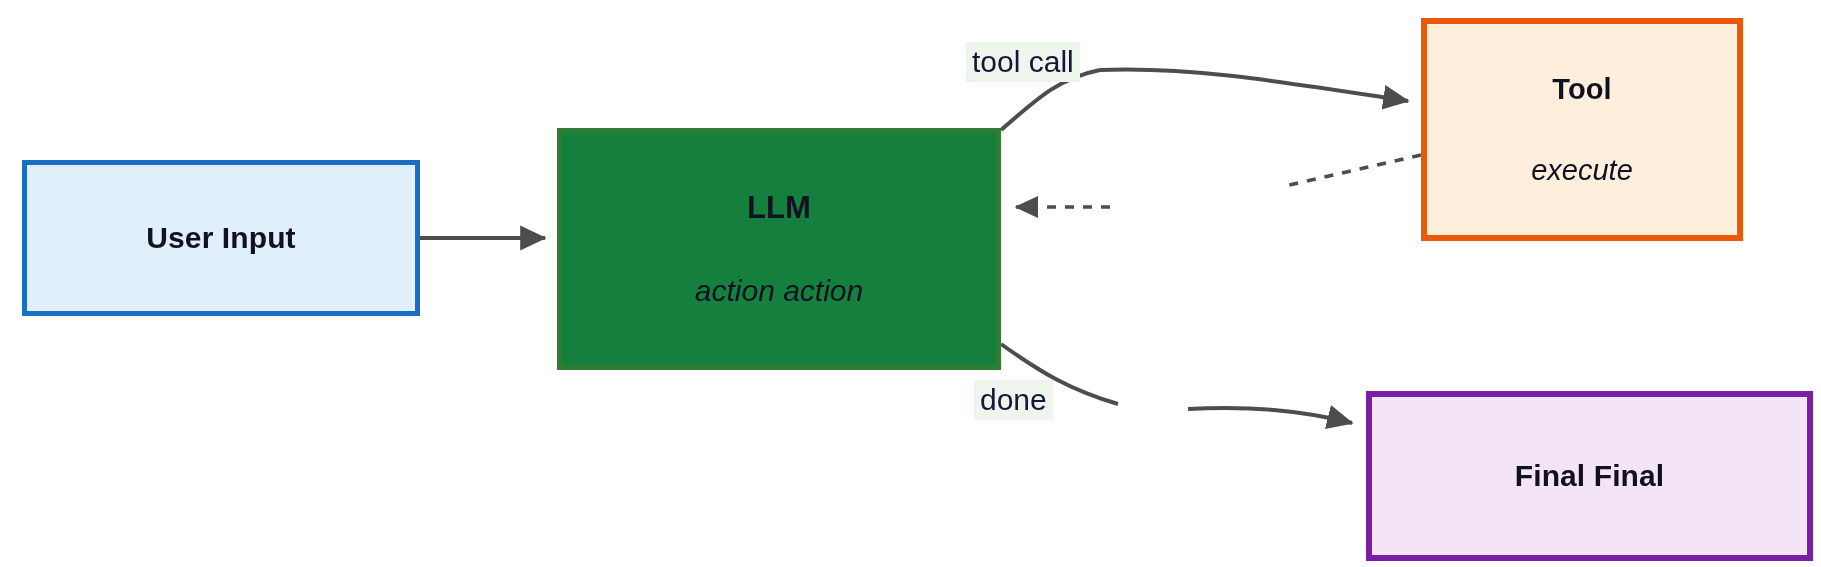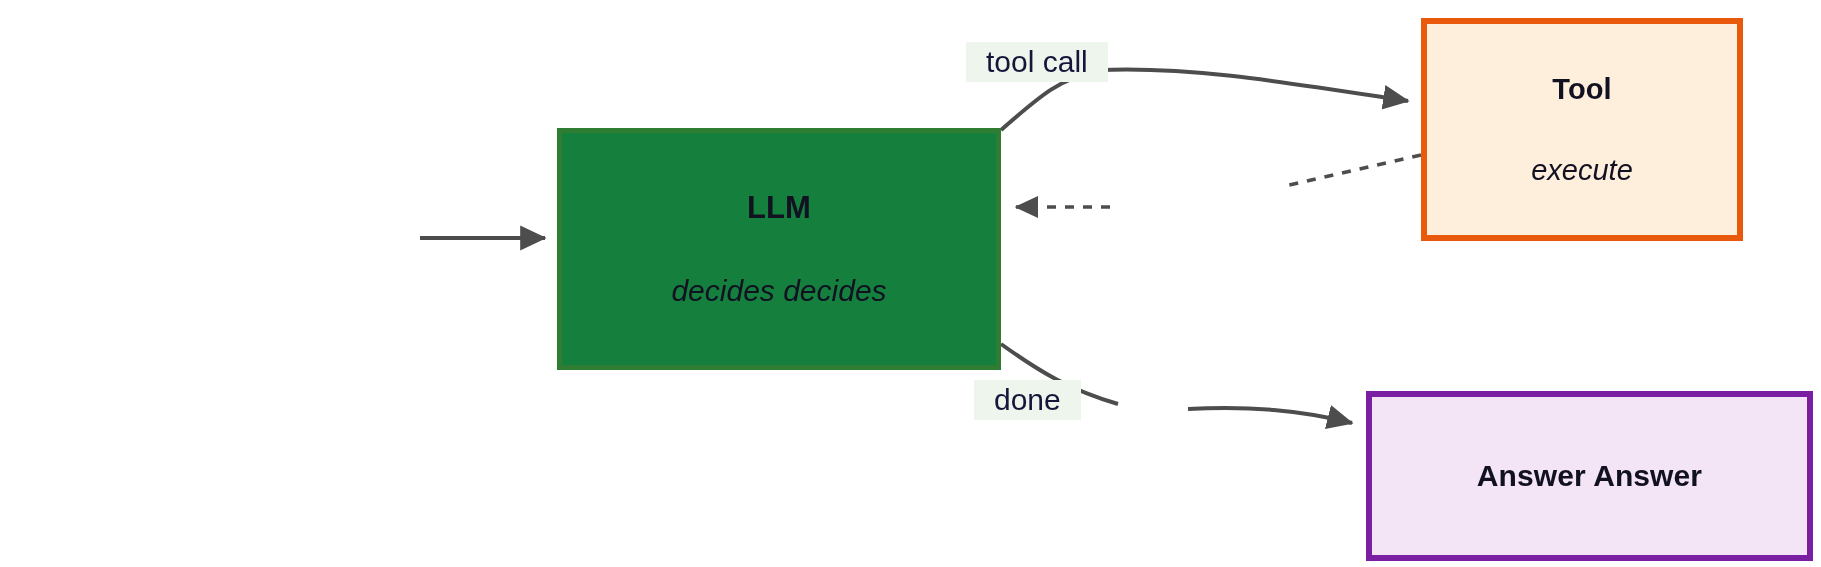--- a/index.html
+++ b/index.html
@@ -92,21 +92,21 @@
   }
   #node-final-answer .title { font-size: 30px; }
 
   
   .edge-label {
     position: absolute;
     background: #EDF5ED;
     color: #15163a;
     font-size: 30px;
     font-family: "Liberation Sans", sans-serif;
-    padding: 3px 20px;
+    padding: 3px 6px;
     white-space: nowrap;
     z-index: 3;
   }
   #label-tool-call   { left: 966px; top: 42px; }
   #label-observation { left: 918px; top: 183px; }
   #label-done        { left: 974px; top: 380px; }
 </style>
 </head>
 <body>
 
@@ -127,33 +127,36 @@
     <path d="M 1001,130 C 1040,96 1060,78 1100,70" fill="none" stroke="#4d4d4d" stroke-width="4"></path>
     <path d="M 1100,70 C 1190,66 1290,83 1408,101" fill="none" stroke="#4d4d4d" stroke-width="4" marker-end="url(#arrowhead)"></path>
 
     <path d="M 1421,155 L 1285,186" fill="none" stroke="#4d4d4d" stroke-width="3.6" stroke-dasharray="9,9"></path>
     <path d="M 1110,207 L 1016,207" fill="none" stroke="#4d4d4d" stroke-width="3.6" stroke-dasharray="9,9" marker-end="url(#arrowhead-left)"></path>
 
     <path d="M 1001,344 C 1040,372 1070,390 1118,404" fill="none" stroke="#4d4d4d" stroke-width="4"></path>
     <path d="M 1188,409 C 1250,406 1300,410 1352,423" fill="none" stroke="#4d4d4d" stroke-width="4" marker-end="url(#arrowhead)"></path>
   </svg>
 
+  <div class="node" id="node-user-input">
+    <span class="title">User Input</span>
+  </div>
 
   <div class="node" id="node-llm">
     <span class="title">LLM</span>
-    <span class="sub">decides decides</span>
+    <span class="sub">action action</span>
   </div>
 
   <div class="node" id="node-tool">
     <span class="title">Tool</span>
     <span class="sub">execute</span>
   </div>
 
   <div class="node" id="node-final-answer">
-    <span class="title">Answer Answer</span>
+    <span class="title">Final Final</span>
   </div>
 
   <span class="edge-label" id="label-tool-call">tool call</span>
 
 
   <span class="edge-label" id="label-done">done</span>
 
 </div>
 
 </body></html>

